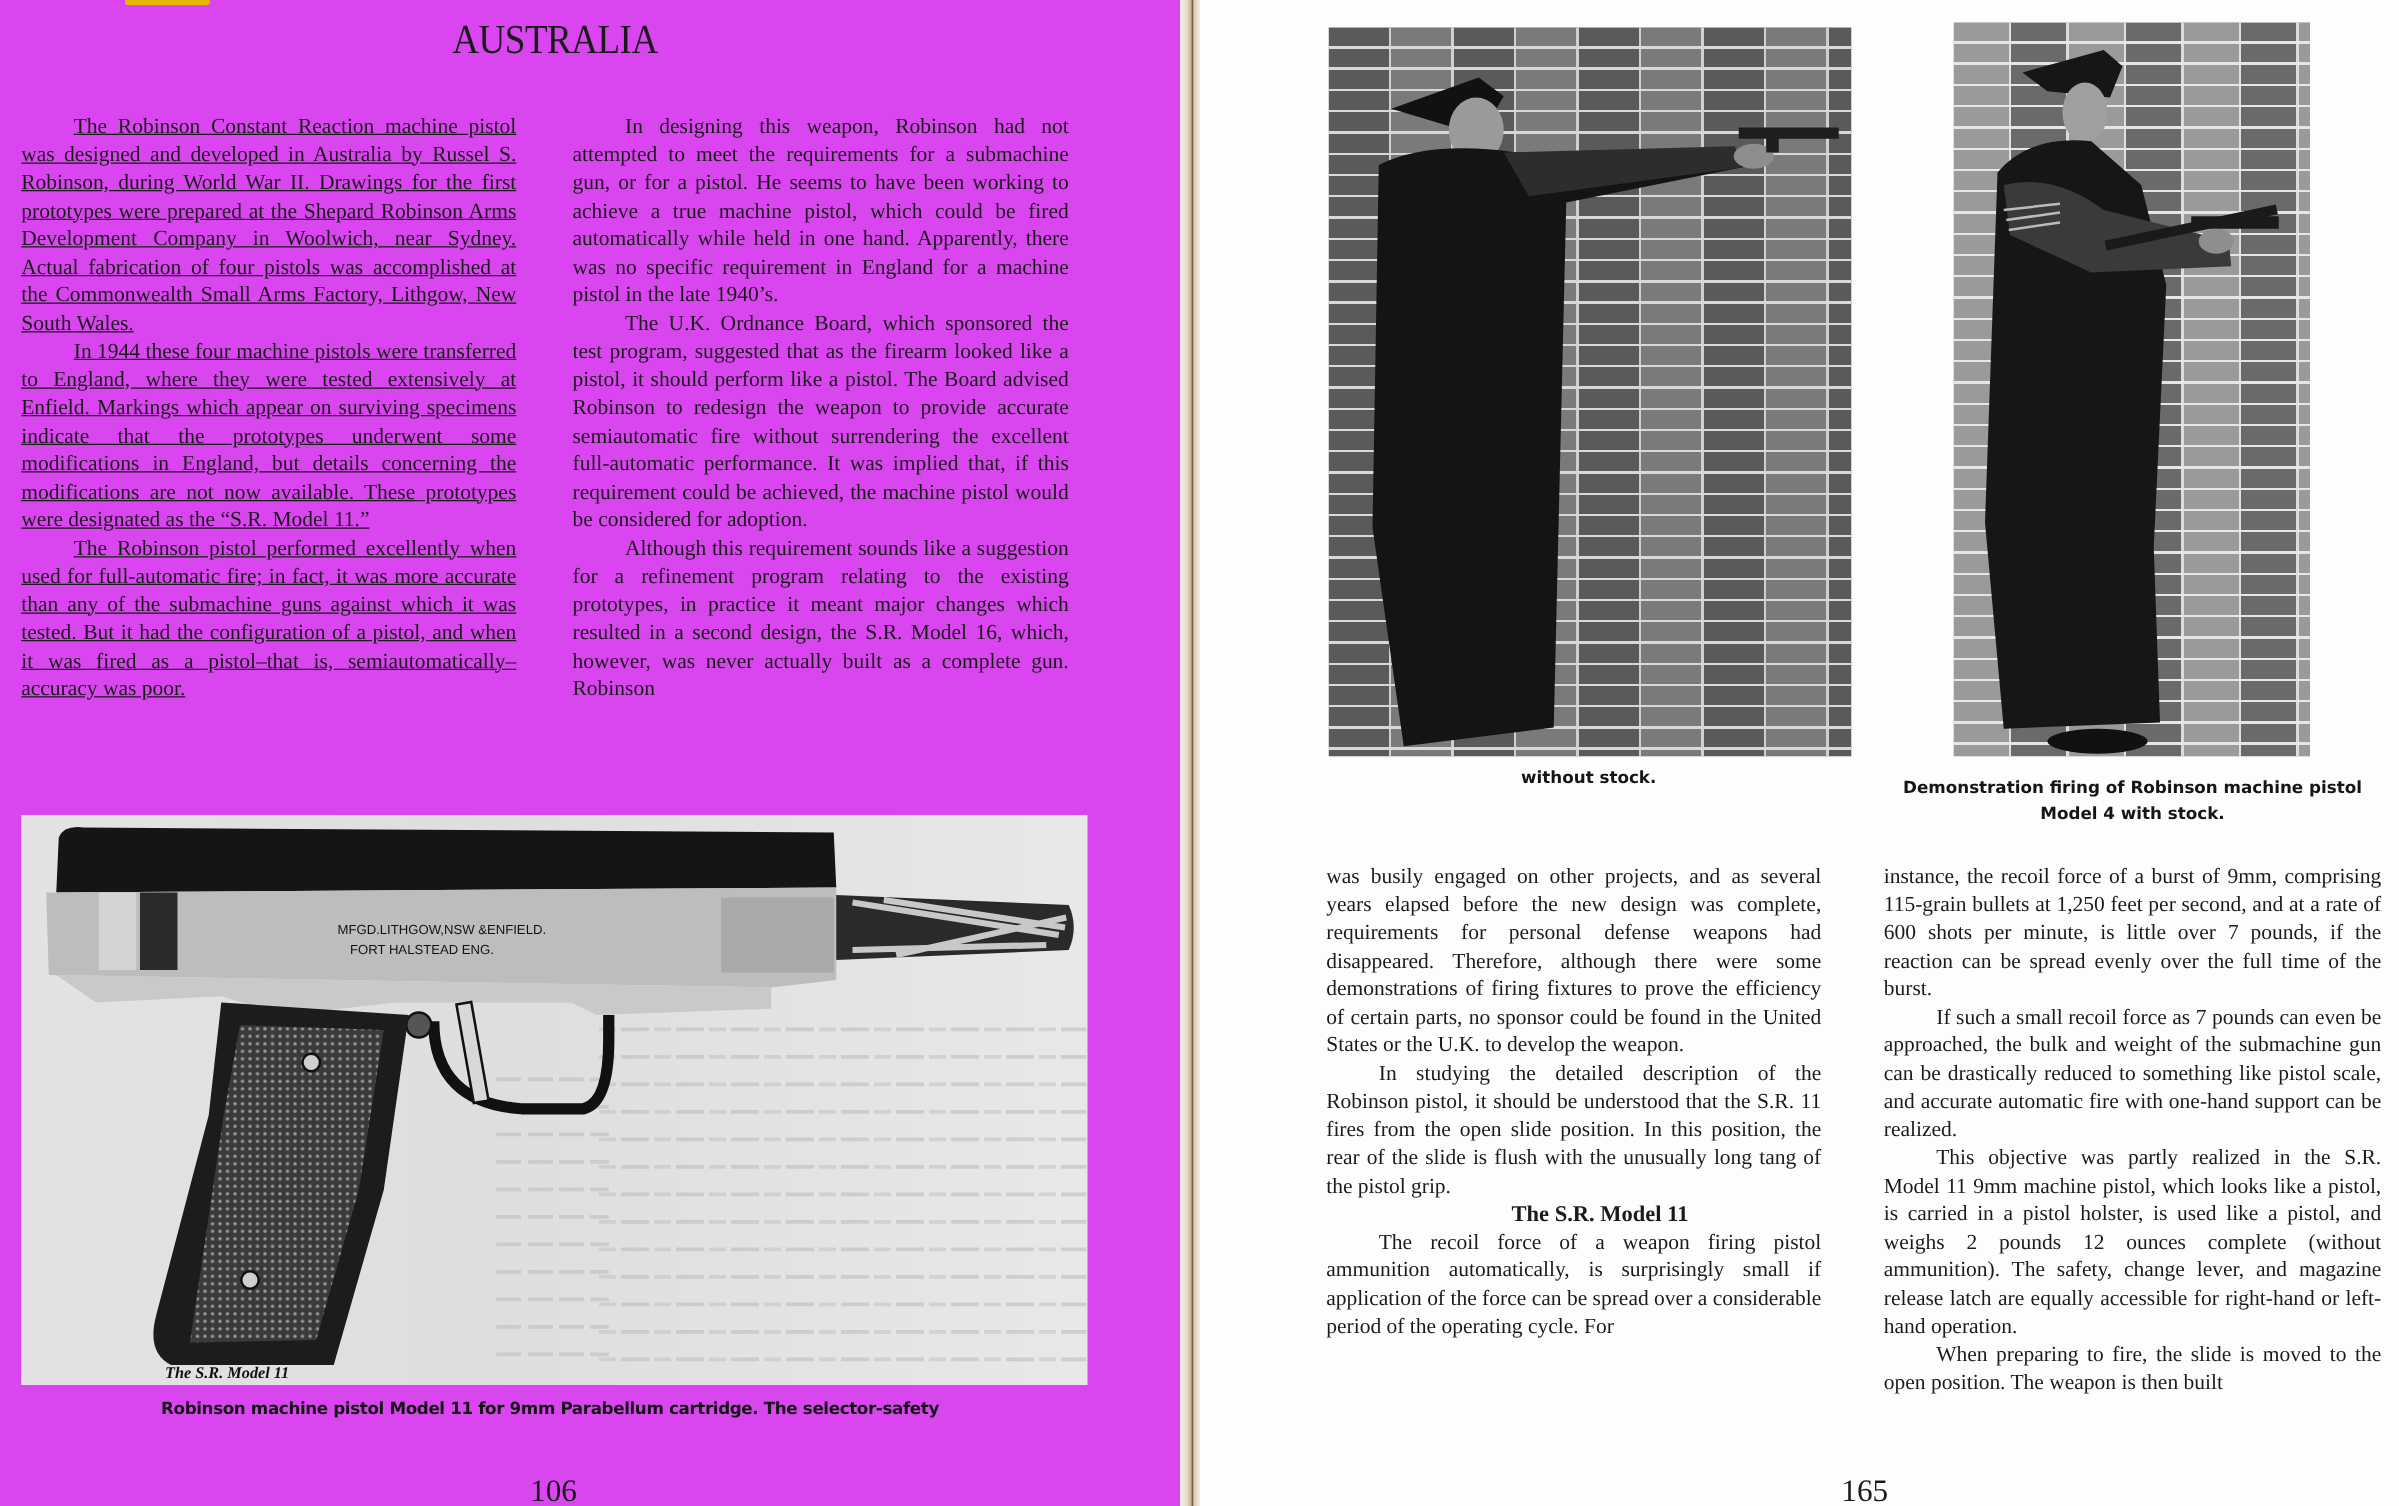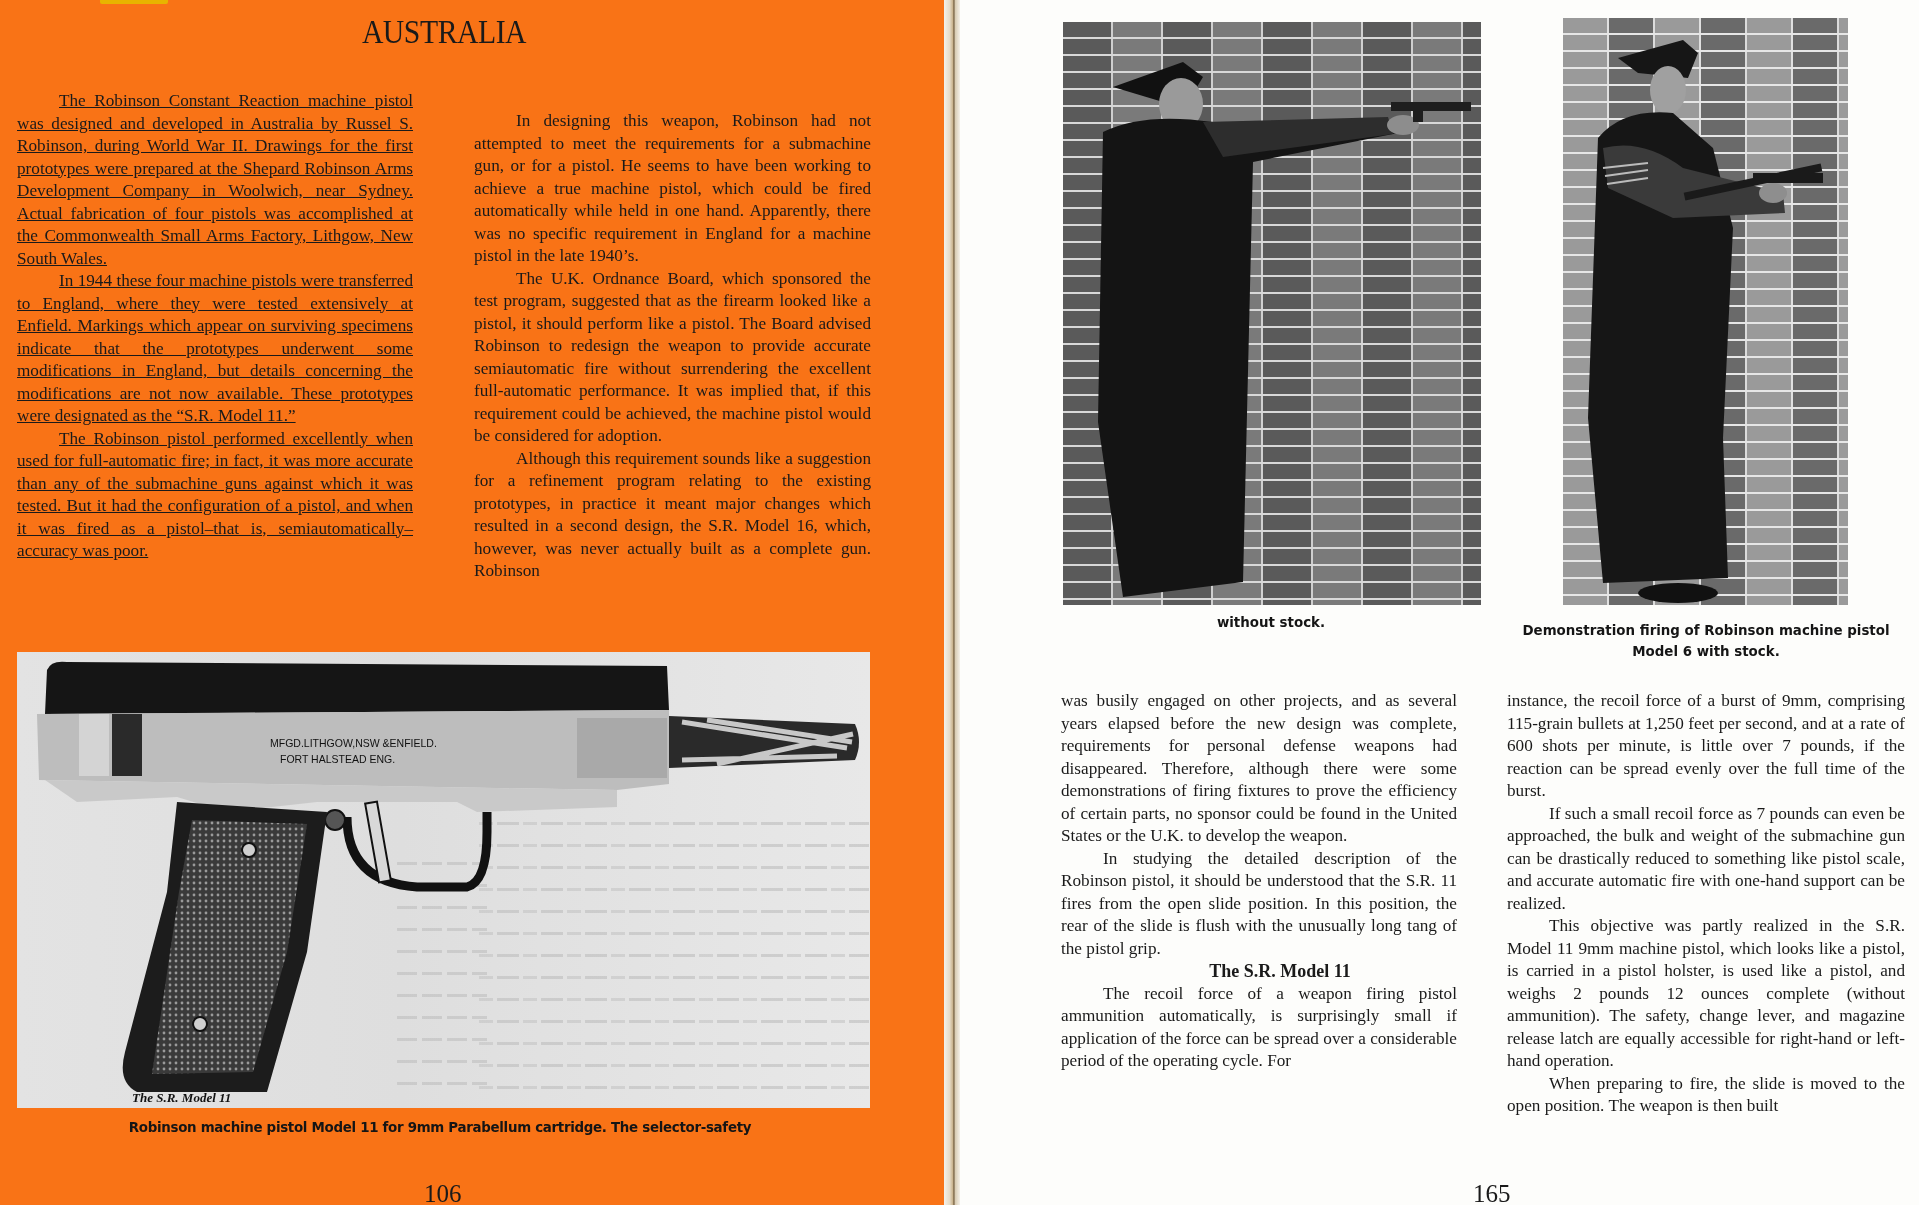--- a/index.html
+++ b/index.html
@@ -3,42 +3,42 @@
 <meta charset="utf-8">
 <style>
   html, body { margin: 0; padding: 0; }
   body {
     width: 1919px; height: 1205px; position: relative; overflow: hidden;
     background: #fdfdfb;
     font-family: "Liberation Serif", "DejaVu Serif", serif;
     color: #1a1a1a;
   }
   .page { position: absolute; top: 0; height: 1205px; }
-  .page-left { left: 0; width: 952px; background: #f97316; }
+  .page-left { left: 0; width: 952px; background: #d946ef; }
   .gutter {
     position: absolute; left: 944px; top: 0; width: 16px; height: 1205px;
     background: linear-gradient(to right, #f4f1ea 0%, #e6dcc8 35%, #c9b28c 55%, #6e5a3c 62%, #d8cbb2 70%, #f4f0e8 100%);
   }
   .tab-marker {
     position: absolute; left: 100px; top: 0; width: 68px; height: 4px;
     background: #e8b400; border-radius: 0 0 2px 2px;
   }
   .chapter-title {
     position: absolute; left: 244px; width: 400px; top: 14px;
     text-align: center; font-size: 33px; letter-spacing: -0.5px;
     font-family: "Liberation Serif", serif; transform: scaleX(0.9);
   }
   .col {
     position: absolute; font-size: 17.2px; line-height: 22.5px;
     text-align: justify; hyphens: manual;
   }
   .col p { margin: 0; text-indent: 42px; }
   .col p.cont { text-indent: 0; }
   .col-a { left: 17px; top: 90px; width: 396px; text-decoration: underline; }
-  .col-b { left: 474px; top: 90px; width: 397px; margin-top: 20px; }
+  .col-b { left: 458px; top: 90px; width: 397px; }
   .col-c { left: 1061px; top: 690px; width: 396px; }
   .col-d { left: 1507px; top: 690px; width: 398px; }
   .section-heading {
     text-align: center; font-weight: bold; font-size: 18px;
     margin: 48px 0 28px 0; text-indent: 0;
   }
 
   
   .pistol-photo {
     position: absolute; left: 17px; top: 652px; width: 853px; height: 456px;
@@ -204,21 +204,21 @@
       <path d="M40 130 Q80 120 120 150 L220 175 L222 195 L110 200 L45 170 Z" fill="#3a3a3a"></path>
       <path d="M40 150 L85 145 M42 158 L85 152 M44 166 L85 160" stroke="#bbb" stroke-width="2"></path>
       <rect x="120" y="160" width="140" height="8" transform="rotate(-12 190 164)" fill="#1a1a1a"></rect>
       <rect x="190" y="155" width="70" height="10" fill="#1a1a1a"></rect>
       <ellipse cx="210" cy="175" rx="14" ry="10" fill="#8e8e8e"></ellipse>
       <ellipse cx="115" cy="575" rx="40" ry="10" fill="#111"></ellipse>
     </svg>
   </div>
   <div class="caption caption-demo2">
     <div>Demonstration firing of Robinson machine pistol</div>
-    <div>Model 6 with stock.</div>
+    <div>Model 4 with stock.</div>
   </div>
 
   <div class="col col-c">
     <p class="cont">was busily engaged on other projects, and as several years elapsed before the new design was complete, requirements for personal defense weapons had disappeared. Therefore, although there were some demonstrations of firing fix­tures to prove the efficiency of certain parts, no sponsor could be found in the United States or the U.K. to develop the weapon.</p>
     <p>In studying the detailed description of the Robinson pistol, it should be understood that the S.R. 11 fires from the open slide position. In this position, the rear of the slide is flush with the unusually long tang of the pistol grip.</p>
     <p class="section-heading">The S.R. Model 11</p>
     <p>The recoil force of a weapon firing pistol ammunition automatically, is surprisingly small if application of the force can be spread over a considerable period of the operating cycle. For</p>
   </div>
 
   <div class="col col-d">

